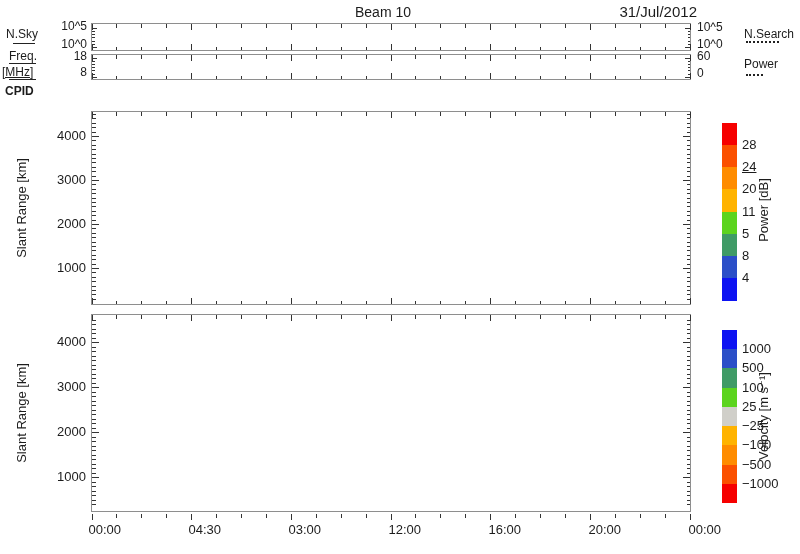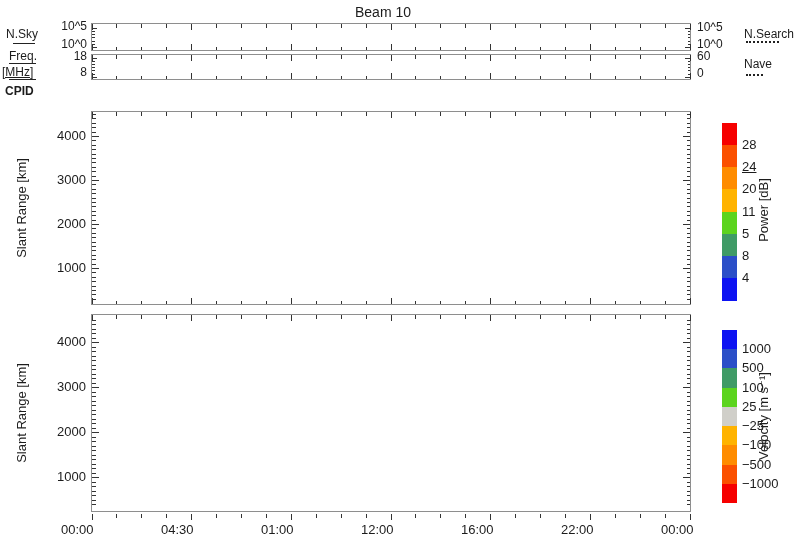--- a/index.html
+++ b/index.html
@@ -12,29 +12,30 @@
   .small{font-size:12px;}
   .rot{transform:translate(-50%,-50%) rotate(-90deg);}
   .panel{position:absolute;border:1.5px solid #8e8e8e;background:#fff;box-sizing:border-box;}
   .tick{position:absolute;background:#333;}
   .cbar{position:absolute;overflow:visible;}
   .cseg{position:absolute;left:0;width:100%;}
   .clabel{position:absolute;font-size:13px;white-space:nowrap;color:#1c1c1c;}
   .solidline{position:absolute;border-bottom:1.6px solid #222;height:0;}
   .dotline{position:absolute;border-bottom:2.2px dotted #222;height:0;}
   .rAlign{text-align:right;}
-  .cAlign{text-align:left;}
+  .cAlign{text-align:right;}
   .bold{font-weight:bold;}
 </style>
 </head>
 <body>
 
 <div class="root">
 
   <div class="lbl" style="left:355px;top:4px;font-size:14px;">Beam 10</div>
+  <div class="lbl rAlign" style="left:560px;top:3px;width:137px;font-size:15px;">31/Jul/2012</div>
 
   <div class="panel" id="panel-nsky" style="left:91px;top:23px;width:600px;height:28px;">
       <div class="tick" style="left: -0.5px; top: 0px; width: 1px; height: 6px;"></div>
       <div class="tick" style="left: -0.5px; top: 20px; width: 1px; height: 6px;"></div>
       <div class="tick" style="left: 24.4167px; top: 0px; width: 1px; height: 3.5px;"></div>
       <div class="tick" style="left: 24.4167px; top: 22.5px; width: 1px; height: 3.5px;"></div>
       <div class="tick" style="left: 49.3333px; top: 0px; width: 1px; height: 3.5px;"></div>
       <div class="tick" style="left: 49.3333px; top: 22.5px; width: 1px; height: 3.5px;"></div>
       <div class="tick" style="left: 74.25px; top: 0px; width: 1px; height: 3.5px;"></div>
       <div class="tick" style="left: 74.25px; top: 22.5px; width: 1px; height: 3.5px;"></div>
@@ -446,21 +447,21 @@
   <div class="dotline" style="left:746px;top:41px;width:33px;"></div>
 
   <div class="lbl small" style="left:9px;top:50px;">Freq.</div>
   <div class="solidline" style="left:9px;top:63px;width:27px;"></div>
   <div class="lbl small" style="left:2px;top:66px;text-decoration:underline;">[MHz]</div>
   <div class="solidline" style="left:9px;top:79px;width:27px;"></div>
   <div class="lbl small rAlign" style="left:55px;top:50px;width:32px;">18</div>
   <div class="lbl small rAlign" style="left:55px;top:66px;width:32px;">8</div>
   <div class="lbl small" style="left:697px;top:50px;">60</div>
   <div class="lbl small" style="left:697px;top:67px;">0</div>
-  <div class="lbl small" style="left:744px;top:58px;">Nave</div>
+  <div class="lbl small" style="left:744px;top:58px;">Power</div>
   <div class="dotline" style="left:746px;top:74px;width:17px;"></div>
   <div class="lbl small bold" style="left:5px;top:85px;">CPID</div>
 
   <div class="lbl num rot" style="left:22px;top:208px;">Slant Range [km]</div>
   <div class="lbl num rAlign" style="left:38px;top:129px;width:48px;">4000</div>
   <div class="lbl num rAlign" style="left:38px;top:173px;width:48px;">3000</div>
   <div class="lbl num rAlign" style="left:38px;top:217px;width:48px;">2000</div>
   <div class="lbl num rAlign" style="left:38px;top:261px;width:48px;">1000</div>
   <div class="cbar" id="cbar-power" style="left:722px;top:123px;width:15px;height:177px;">
       <div class="cseg" style="top: 0px; height: 22.625px; background: rgb(246, 0, 0);"></div>
@@ -506,20 +507,20 @@
       <div class="clabel" style="left: 742px; top: 398.889px;">25</div>
       <div class="clabel" style="left: 742px; top: 418.111px;">−25</div>
       <div class="clabel" style="left: 742px; top: 437.333px;">−100</div>
       <div class="clabel" style="left: 742px; top: 456.556px;">−500</div>
       <div class="clabel" style="left: 742px; top: 475.778px;">−1000</div>
     </div>
   <div class="lbl num rot" style="left:764px;top:416px;">Velocity [m s⁻¹]</div>
 
   <div class="lbl num cAlign" style="left:61px;top:523px;width:60px;">00:00</div>
   <div class="lbl num cAlign" style="left:161px;top:523px;width:60px;">04:30</div>
-  <div class="lbl num cAlign" style="left:261px;top:523px;width:60px;">01:00</div>
+  <div class="lbl num cAlign" style="left:261px;top:523px;width:60px;">03:00</div>
   <div class="lbl num cAlign" style="left:361px;top:523px;width:60px;">12:00</div>
   <div class="lbl num cAlign" style="left:461px;top:523px;width:60px;">16:00</div>
-  <div class="lbl num cAlign" style="left:561px;top:523px;width:60px;">22:00</div>
+  <div class="lbl num cAlign" style="left:561px;top:523px;width:60px;">20:00</div>
   <div class="lbl num cAlign" style="left:661px;top:523px;width:60px;">00:00</div>
   <div class="lbl num cAlign" style="left:360px;top:540px;width:60px;margin-top:20px;">Time UT</div>
 
 </div>
 
 </body></html>

